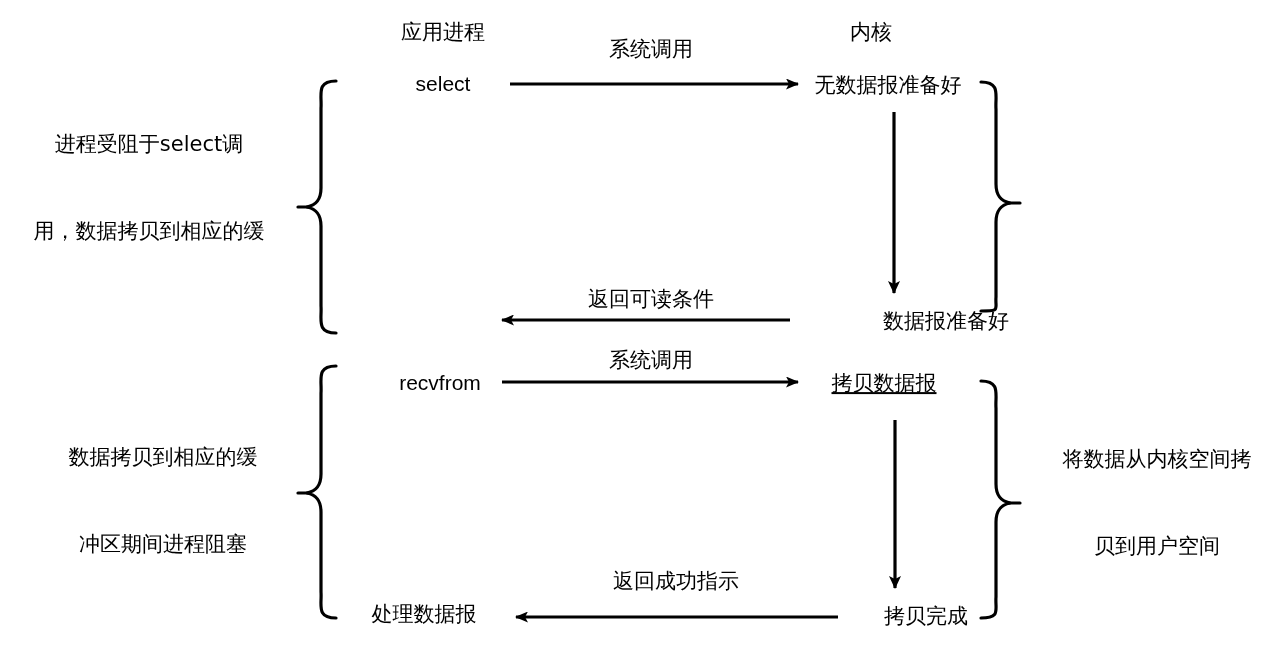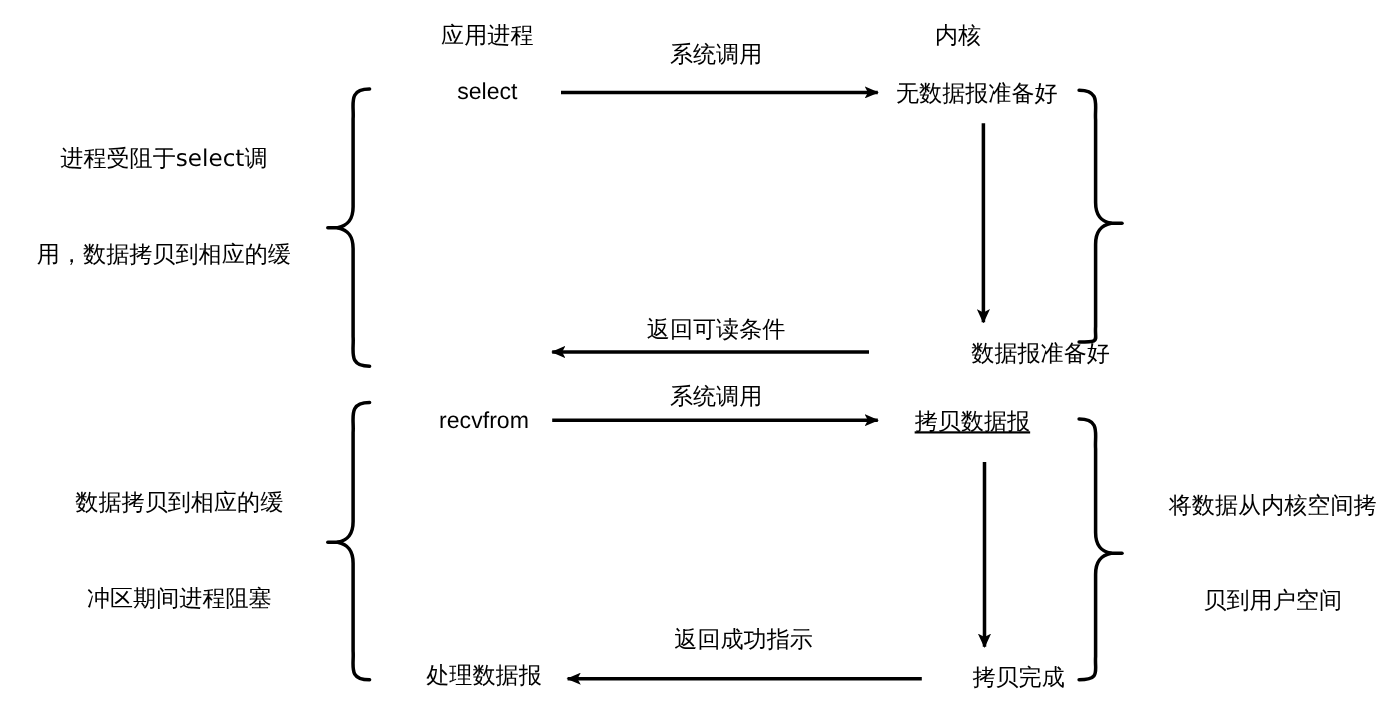--- a/index.html
+++ b/index.html
@@ -144,21 +144,21 @@
   </div>
 
   <div class="lbl lbl-mono-ish center-xy" style="left:440px; top:383px;">recvfrom</div>
 
   <div class="lbl lbl-cn center-xy" style="left:651px; top:361px;">系统调用</div>
 
   <div class="lbl lbl-cn center-xy" style="left:884px; top:384px;text-decoration:underline;">拷贝数据报</div>
 
   <div class="lbl lbl-cn center-xy" style="left:676px; top:582px;">返回成功指示</div>
 
-  <div class="lbl lbl-cn center-xy" style="left:440px; top:615px;">处理数据报</div>
+  <div class="lbl lbl-cn center-xy" style="left:424px; top:615px;">处理数据报</div>
 
   <div class="lbl lbl-cn center-xy" style="left:897px; top:617px;margin-left:29px;">拷贝完成</div>
 
   <div class="lbl lbl-cn multiline center-xy" style="left:1133px; top:503px;margin-left:24px;">
     <div>将数据从内核空间拷</div>
     <div>贝到用户空间</div>
   </div>
 
 </div>
 

